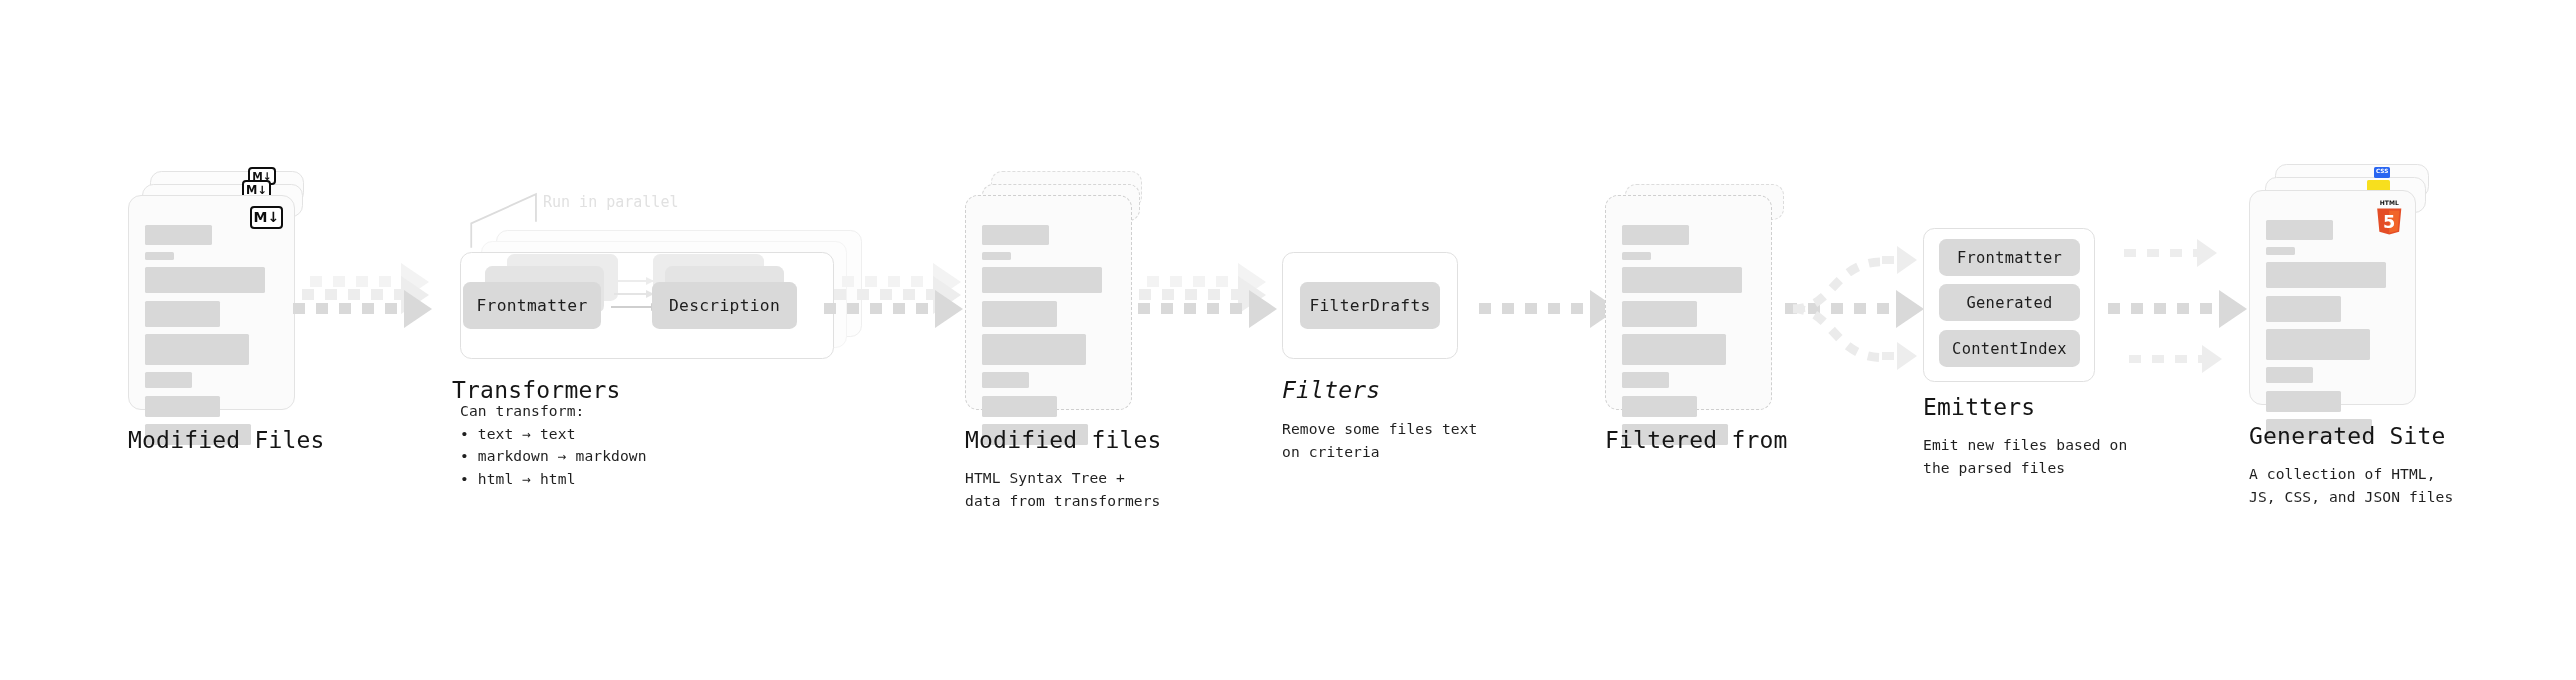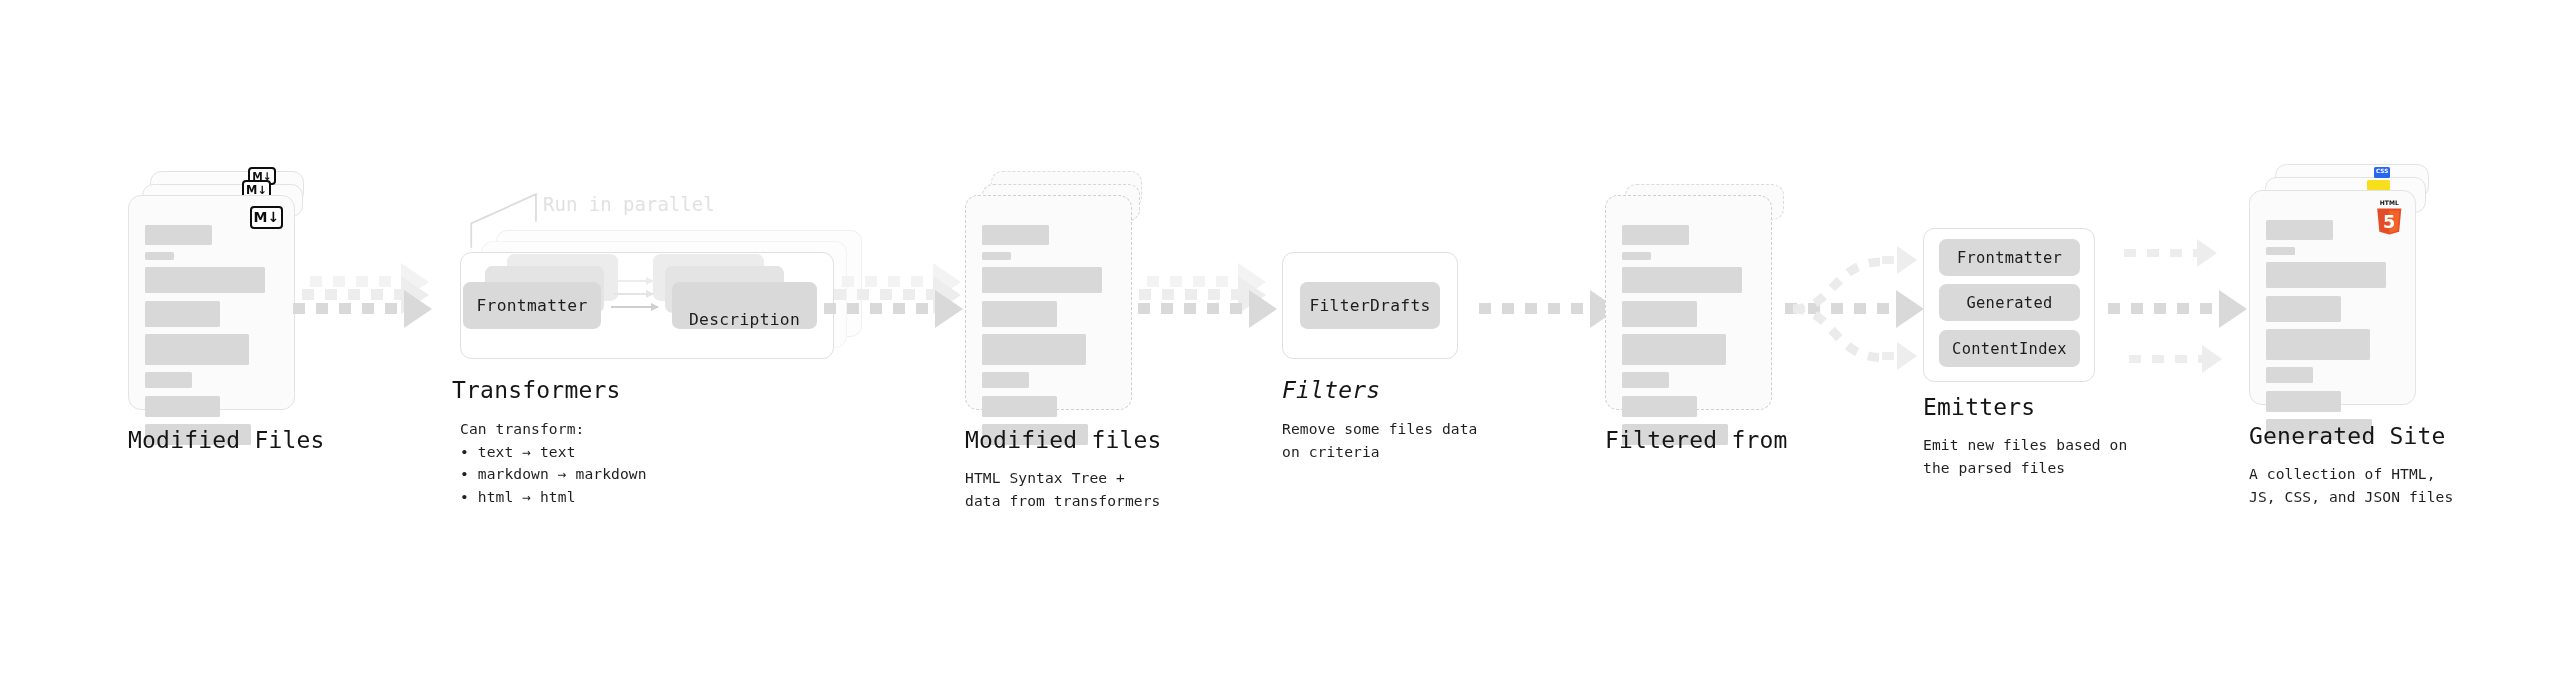--- a/index.html
+++ b/index.html
@@ -41,21 +41,21 @@
   
   .title{
     position:absolute;font-size:23px;color:#151515;white-space:nowrap;
     letter-spacing:0.2px;
   }
   .desc{
     position:absolute;font-size:14.6px;color:#1f1f1f;line-height:1.55;
     white-space:pre-line;letter-spacing:0.1px;
   }
   .parallel-lbl{
-    position:absolute;font-size:19px;color:#e1e1e1;white-space:nowrap;
+    position:absolute;font-size:15px;color:#e1e1e1;white-space:nowrap;
   }
 
   
   .arrow{position:absolute;height:11.4px;}
   .arrow .dash{
     position:absolute;left:0;top:0;height:11.4px;
     background:repeating-linear-gradient(to right,#d9d9d9 0 12.2px,transparent 12.2px 23px);
   }
   .arrow .head{
     position:absolute;top:50%;transform:translateY(-50%);
@@ -158,26 +158,26 @@
     <div class="chip g2" style="left:653px;top:254px;width:111px;height:47px;"></div>
     <div class="chip g1" style="left:665px;top:266px;width:119px;height:47px;"></div>
 
     <div class="tarrow f2" style="left:614px;top:280px;width:39px;"></div>
     <div class="tarrow f1" style="left:614px;top:293px;width:39px;"></div>
     <div class="tarrow" style="left:611px;top:306px;width:47px;"></div>
 
     <div class="chip" style="left:463px;top:282px;width:138px;height:47px;">
       <span>Frontmatter</span>
     </div>
-    <div class="chip" style="left:672px;top:282px;width:145px;height:47px;align-items:flex-end;">
+    <div class="chip" style="left:652px;top:282px;width:145px;height:47px;">
       <span>Description</span>
     </div>
 
     <div class="title" style="left:452px;top:377px;">Transformers</div>
-    <div class="desc" style="left:460px;top:418px;width:268px;">Can transform:
+    <div class="desc" style="left:460px;top:400px;width:268px;">Can transform:
  • text → text
  • markdown → markdown
  • html → html</div>
   </div>
 
   <div class="arrow faint2" style="left:842px;top:276px;width:124px;">
     <div class="dash" style="width:96px;"></div>
       <div class="head" style="left:91px;"></div>
   </div>
   <div class="arrow faint" style="left:834px;top:289px;width:132px;">
@@ -223,21 +223,21 @@
     <div class="dash" style="width:115px;"></div>
       <div class="head" style="left:111px;"></div>
   </div>
 
   <div class="node">
     <div class="pbox" style="left:1282px;top:252px;width:176px;height:107px;"></div>
     <div class="chip" style="left:1300px;top:282px;width:140px;height:47px;">
       <span>FilterDrafts</span>
     </div>
     <div class="title" style="left:1282px;top:377px;font-style:italic;">Filters</div>
-    <div class="desc" style="left:1282px;top:418px;width:268px;">Remove some files data
+    <div class="desc" style="left:1282px;top:418px;width:268px;">Remove some files text
 on criteria</div>
   </div>
 
   <div class="arrow" style="left:1479px;top:303px;width:143px;">
     <div class="dash" style="width:115px;"></div>
       <div class="head" style="left:111px;"></div>
   </div>
 
   <div class="node">
     <div class="doccard dashed" style="left:1625px;top:184px;width:159px;height:36px;border-radius:11.4px;border-color:#dcdcdc;"></div>

